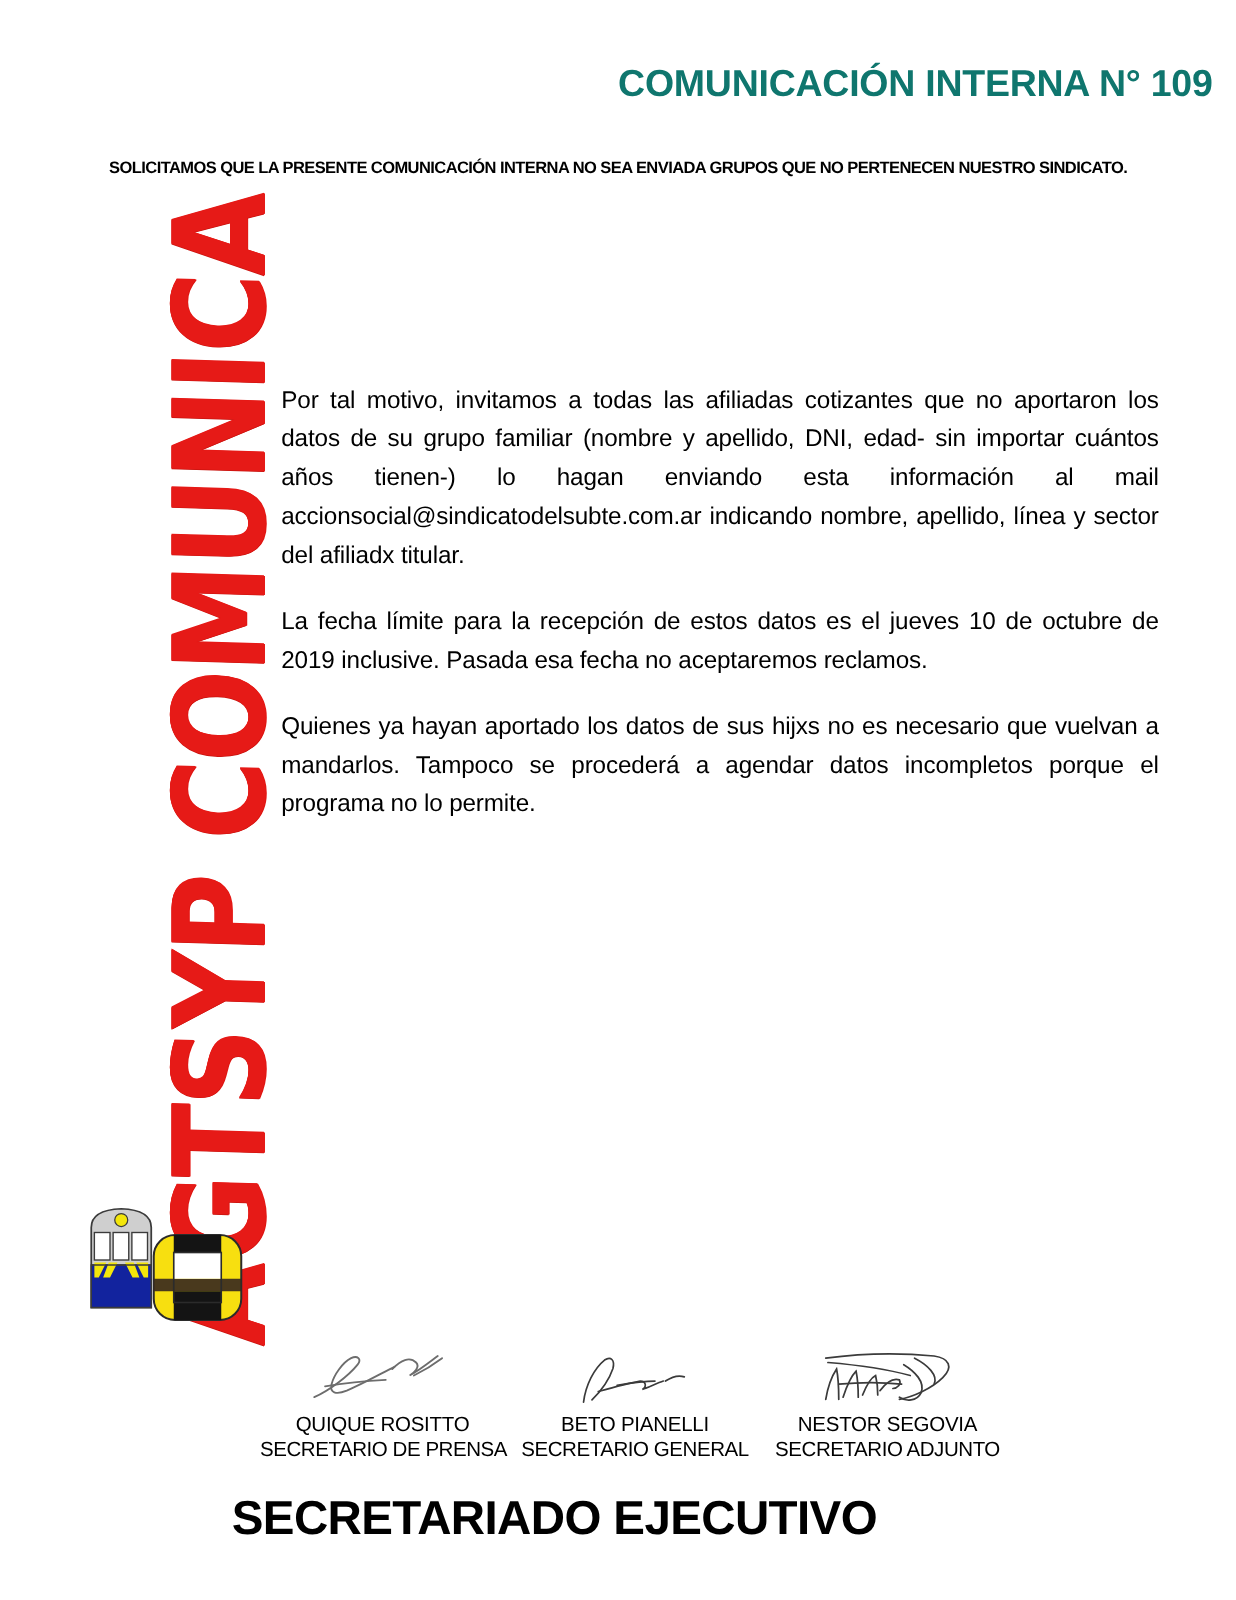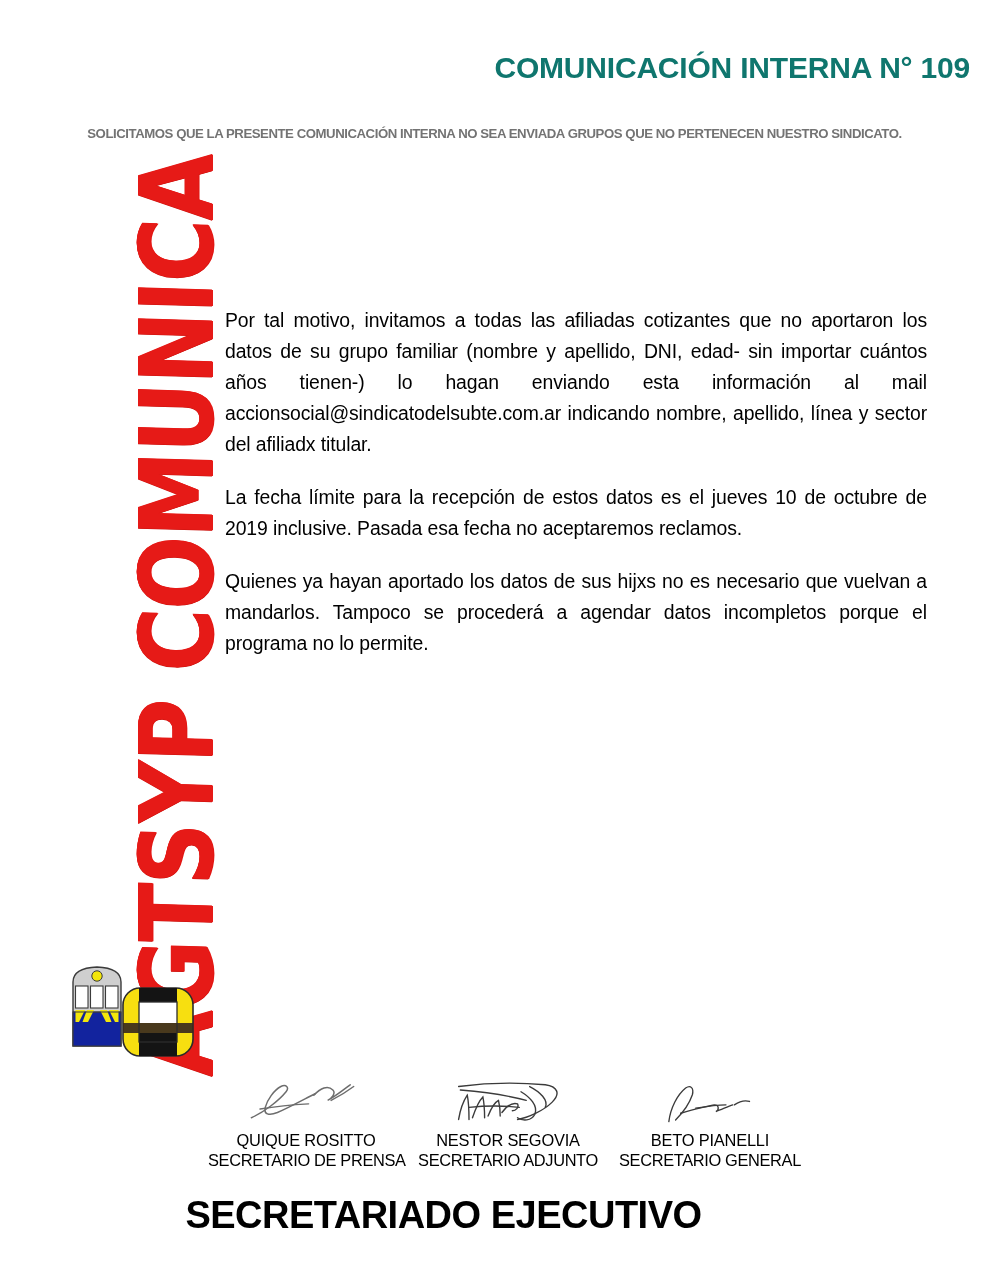--- a/index.html
+++ b/index.html
@@ -38,21 +38,21 @@
   .header-note {
     position: absolute;
     top: 126px;
     left: 0;
     width: 989px;
     text-align: center;
     font-weight: bold;
     font-size: 13.2px;
     line-height: 16px;
     letter-spacing: -0.45px;
-    color: #737373;
+    color: #000000;
   }
 
   
   .logo-col {
     position: absolute;
     left: 52px;
     top: 170px;
     width: 150px;
     height: 900px;
   }
@@ -232,20 +232,35 @@
           <g fill="none" stroke="#6d6d6d" stroke-width="1.7" stroke-linecap="round">
             <path d="M12 46 C26 40 44 26 52 16 C56 11 52 7 46 10 C38 14 30 26 28 34 C26 42 32 44 42 40 C56 34 74 24 86 18"></path>
             <path d="M22 36 C40 33 60 31 78 30"></path>
             <path d="M84 20 C92 12 100 8 106 14 C110 18 104 24 100 26 C108 22 118 14 126 8"></path>
             <path d="M104 26 C112 22 122 16 130 10"></path>
           </g>
         </svg>
       </div>
       <div class="sign-name">QUIQUE ROSITTO</div>
       <div class="sign-role">SECRETARIO DE PRENSA</div>
+    </div>
+
+    <div class="sign-cell">
+      <div class="sign-mark">
+        <svg viewBox="0 0 150 58" width="126" height="52" xmlns="http://www.w3.org/2000/svg">
+          <g fill="none" stroke="#3b3b3b" stroke-width="1.6" stroke-linecap="round">
+            <path d="M26 50 C28 34 36 18 46 10 C52 6 56 10 54 18 C50 30 40 42 34 48"></path>
+            <path d="M40 40 C54 36 68 32 80 30 C86 30 86 36 82 38 C88 36 96 32 102 30"></path>
+            <path d="M104 30 C110 26 116 24 122 26"></path>
+            <path d="M58 34 C70 32 82 30 94 30"></path>
+          </g>
+        </svg>
+      </div>
+      <div class="sign-name">BETO PIANELLI</div>
+      <div class="sign-role">SECRETARIO GENERAL</div>
     </div>
 
     <div class="sign-cell">
       <div class="sign-mark">
         <svg viewBox="0 0 150 58" width="130" height="54" xmlns="http://www.w3.org/2000/svg">
           <g fill="none" stroke="#3b3b3b" stroke-width="1.6" stroke-linecap="round">
             <path d="M18 10 C48 6 86 5 118 8 C132 10 136 18 126 28 C116 38 98 46 86 48"></path>
             <path d="M20 14 C44 16 74 20 96 26"></path>
             <path d="M18 48 C20 36 24 26 28 20 C30 30 30 40 30 48"></path>
             <path d="M34 46 C38 34 42 26 46 22 C48 32 48 40 48 46"></path>
@@ -254,32 +269,17 @@
             <path d="M90 16 C100 22 110 32 106 42 C102 50 92 50 86 46"></path>
             <path d="M30 34 C50 32 70 32 88 34"></path>
             <path d="M100 10 C112 16 122 26 118 34"></path>
           </g>
         </svg>
       </div>
       <div class="sign-name">NESTOR SEGOVIA</div>
       <div class="sign-role">SECRETARIO ADJUNTO</div>
     </div>
 
-    <div class="sign-cell">
-      <div class="sign-mark">
-        <svg viewBox="0 0 150 58" width="126" height="52" xmlns="http://www.w3.org/2000/svg">
-          <g fill="none" stroke="#3b3b3b" stroke-width="1.6" stroke-linecap="round">
-            <path d="M26 50 C28 34 36 18 46 10 C52 6 56 10 54 18 C50 30 40 42 34 48"></path>
-            <path d="M40 40 C54 36 68 32 80 30 C86 30 86 36 82 38 C88 36 96 32 102 30"></path>
-            <path d="M104 30 C110 26 116 24 122 26"></path>
-            <path d="M58 34 C70 32 82 30 94 30"></path>
-          </g>
-        </svg>
-      </div>
-      <div class="sign-name">BETO PIANELLI</div>
-      <div class="sign-role">SECRETARIO GENERAL</div>
-    </div>
-
   </div>
 
   <div class="footer-title">SECRETARIADO EJECUTIVO</div>
 
 </div>
 
 </body></html>

